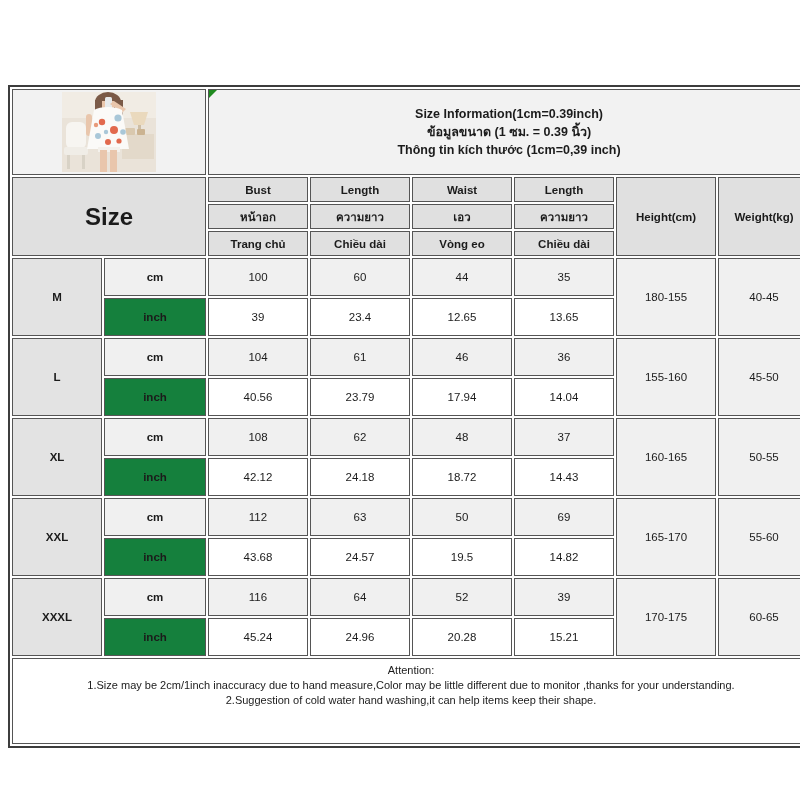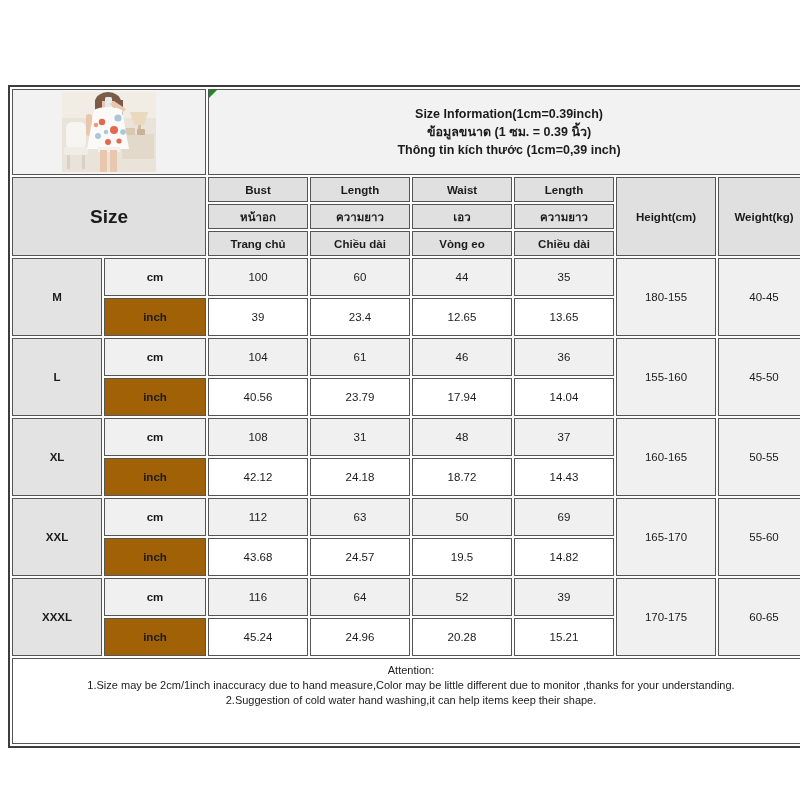--- a/index.html
+++ b/index.html
@@ -20,25 +20,25 @@
   
   .img-cell{background:#f2f2f2;height:84px;}
   .title-cell{background:#f2f2f2;position:relative;}
   .title-line{font-weight:bold;font-size:12.5px;line-height:18px;}
   .flag{
     position:absolute;left:0;top:0;width:0;height:0;
     border-top:8px solid #1f8a1f;border-right:8px solid transparent;
   }
   
   .head{background:#e0e0e0;font-weight:bold;font-size:11.5px;height:23px;}
-  .size-head{font-size:19px;}
+  .size-head{font-size:24px;}
   
   tr.data td{height:36px;font-size:11.5px;}
   .size-cell{background:#e3e3e3;font-weight:bold;font-size:12px;}
-  .unit-cell{font-weight:bold;font-size:11px;background:#a16207;}
+  .unit-cell{font-weight:bold;font-size:11px;background:#15803d;}
   .val{font-size:11.5px;background:#ffffff;}
   .g{background:#f0f0f0;margin-top:12px;}
   
   .attention-cell{
     height:80px;vertical-align:top;background:#ffffff;
     font-size:11px;padding-top:4px;
   }
   .attention-cell div{line-height:15px;}
   svg{display:block;margin:0 auto;}
 </style>
@@ -160,21 +160,21 @@
           <td class="unit-cell">inch</td>
           <td class="val">40.56</td>
           <td class="val">23.79</td>
           <td class="val">17.94</td>
           <td class="val">14.04</td>
         </tr>
         <tr class="data">
           <td class="size-cell" rowspan="2">XL</td>
           <td class="unit-cell g">cm</td>
           <td class="val g">108</td>
-          <td class="val g">31</td>
+          <td class="val g">62</td>
           <td class="val g">48</td>
           <td class="val g">37</td>
           <td class="val g" rowspan="2">160-165</td>
           <td class="val g" rowspan="2">50-55</td>
         </tr>
         <tr class="data">
           <td class="unit-cell">inch</td>
           <td class="val">42.12</td>
           <td class="val">24.18</td>
           <td class="val">18.72</td>

